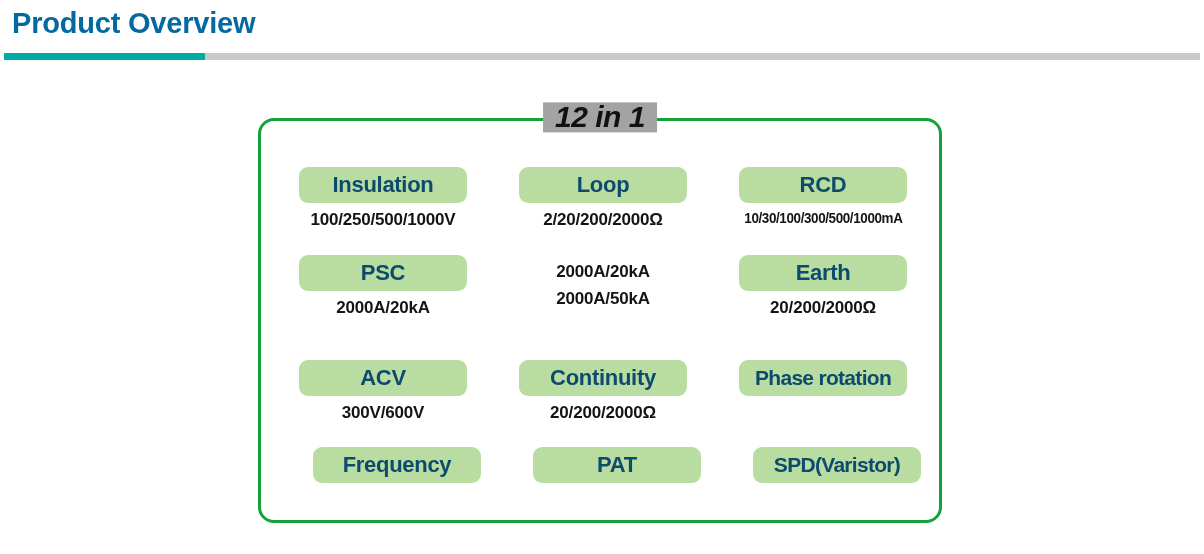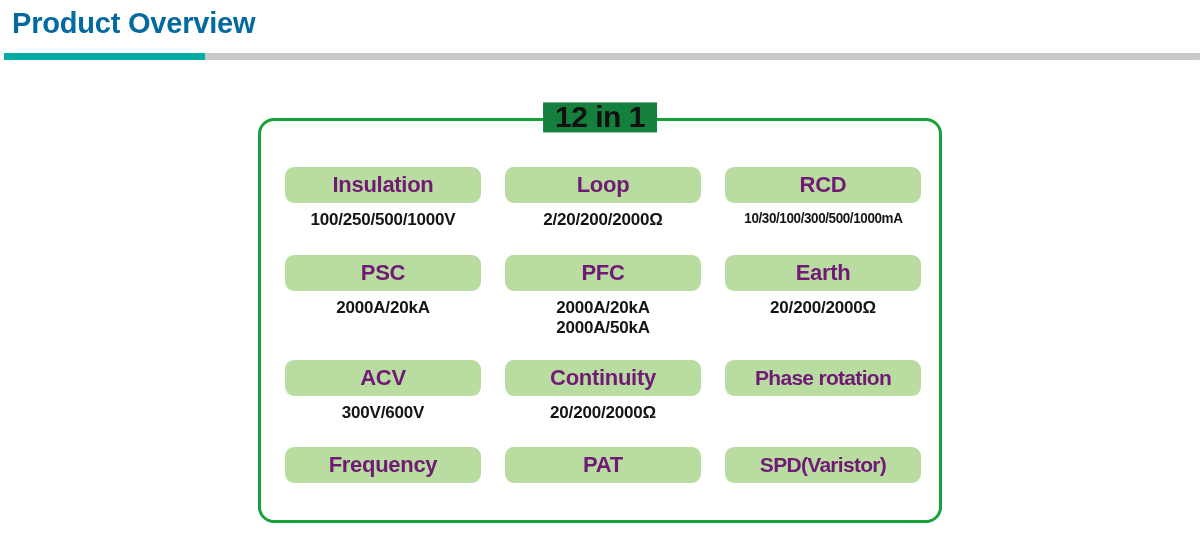--- a/index.html
+++ b/index.html
@@ -61,28 +61,29 @@
     height: 405px;
     border: 3px solid #14a33a;
     border-radius: 16px;
     box-sizing: border-box;
   }
   .panel-title {
     position: absolute;
     left: 50%;
     top: -3px;
     transform: translate(-50%, -52%);
-    background: #15803d;
+    background: #a3a3a3;
     padding: 0 12px;
     font-size: 30px;
     font-weight: bold;
     color: #111111;
     letter-spacing: -0.5px;
     white-space: nowrap;
     line-height: 1;
+    font-style: italic;
   }
 
   
   .feature-grid {
     position: absolute;
     left: 24px;
     top: 46px;
     width: 636px;
     display: grid;
     grid-template-columns: repeat(3, 196px);
@@ -94,30 +95,30 @@
     display: flex;
     flex-direction: column;
     align-items: center;
   }
   .feature-cell.r1 { height: 88px; }
   .feature-cell.r2 { height: 105px; align-items: center; }
   .feature-cell.r3 { height: 87px; }
   .feature-cell.r4 { height: 46px; align-items: flex-end; }
 
   .chip {
-    width: 196px;
+    width: 168px;
     height: 36px;
     background: #b9dca1;
     border-radius: 9px;
     display: flex;
     align-items: center;
     justify-content: center;
     font-size: 22px;
     font-weight: bold;
-    color: #701a75;
+    color: #0c4a6e;
     letter-spacing: -0.3px;
     white-space: nowrap;
     box-sizing: border-box;
     padding: 0 4px;
   }
   .chip.tight {
     font-size: 21px;
     letter-spacing: -0.7px;
   }
 
@@ -129,21 +130,21 @@
     text-align: center;
     line-height: 1.0;
     letter-spacing: -0.2px;
     white-space: nowrap;
   }
   .spec.small {
     font-size: 14px;
     letter-spacing: -0.4px;
     transform: scaleX(0.96);
   }
-  .spec .spec-line + .spec-line { margin-top: 3px; display:block; }
+  .spec .spec-line + .spec-line { margin-top: 10px; display:block; }
   .spec-line { display: block; }
 </style>
 </head>
 <body>
 
 <div class="page-header">
   <h1 class="page-title">Product Overview</h1>
   <div class="rule">
     <div class="rule-accent"></div>
   </div>
@@ -173,21 +174,20 @@
       </div>
     </div>
 
     <div class="feature-cell r2">
       <div class="chip">PSC</div>
       <div class="spec">
         <span class="spec-line">2000A/20kA</span>
       </div>
     </div>
     <div class="feature-cell r2">
-      <div class="chip">PFC</div>
       <div class="spec">
         <span class="spec-line">2000A/20kA</span>
         <span class="spec-line">2000A/50kA</span>
       </div>
     </div>
     <div class="feature-cell r2">
       <div class="chip">Earth</div>
       <div class="spec">
         <span class="spec-line">20/200/2000Ω</span>
       </div>

